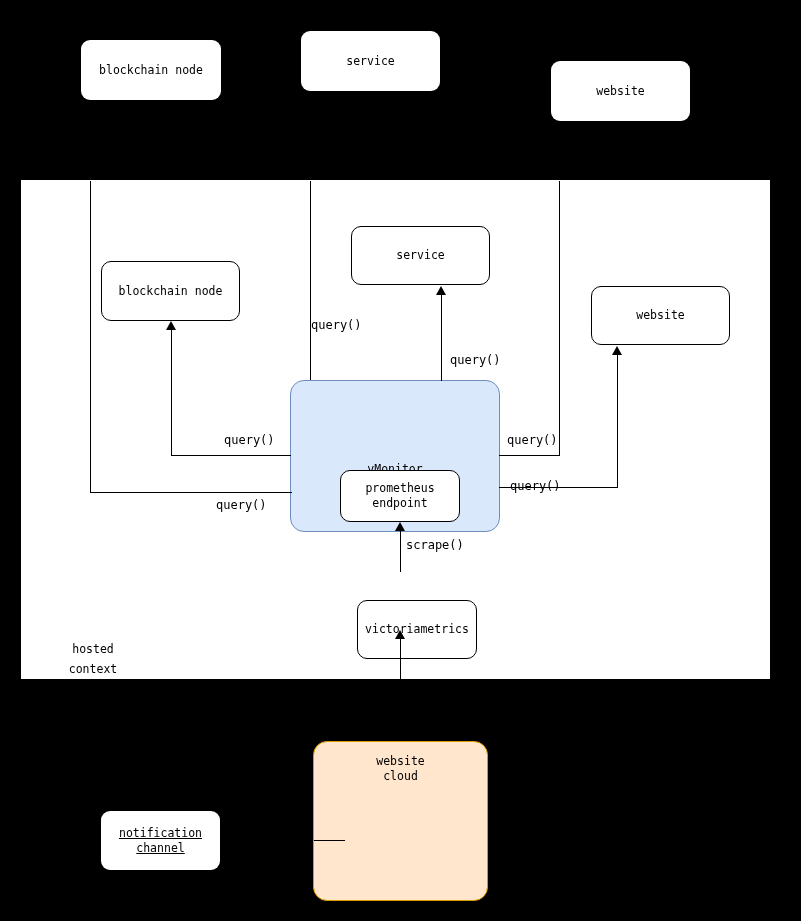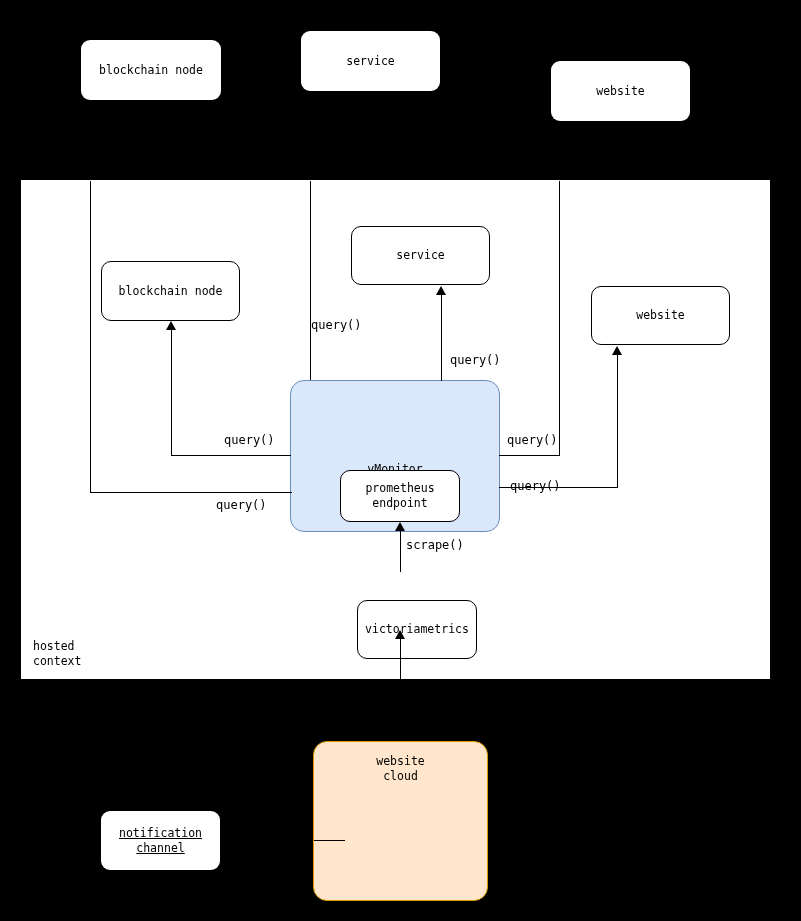--- a/index.html
+++ b/index.html
@@ -14,23 +14,23 @@
   
   .hosted-panel {
     position: absolute;
     left: 21px; top: 180px; width: 749px; height: 499px;
     background: #ffffff;
   }
   .hosted-label {
     position: absolute;
     left: 33px; top: 639px;
     width: 120px;
-    text-align: left;
+    text-align: center;
     font-size: 11.5px;
-    line-height: 15px;
+    line-height: 20px;
     color: #000000;
     white-space: pre-line;
   }
 
   
   .node {
     position: absolute;
     display: flex;
     align-items: center;
     justify-content: center;

